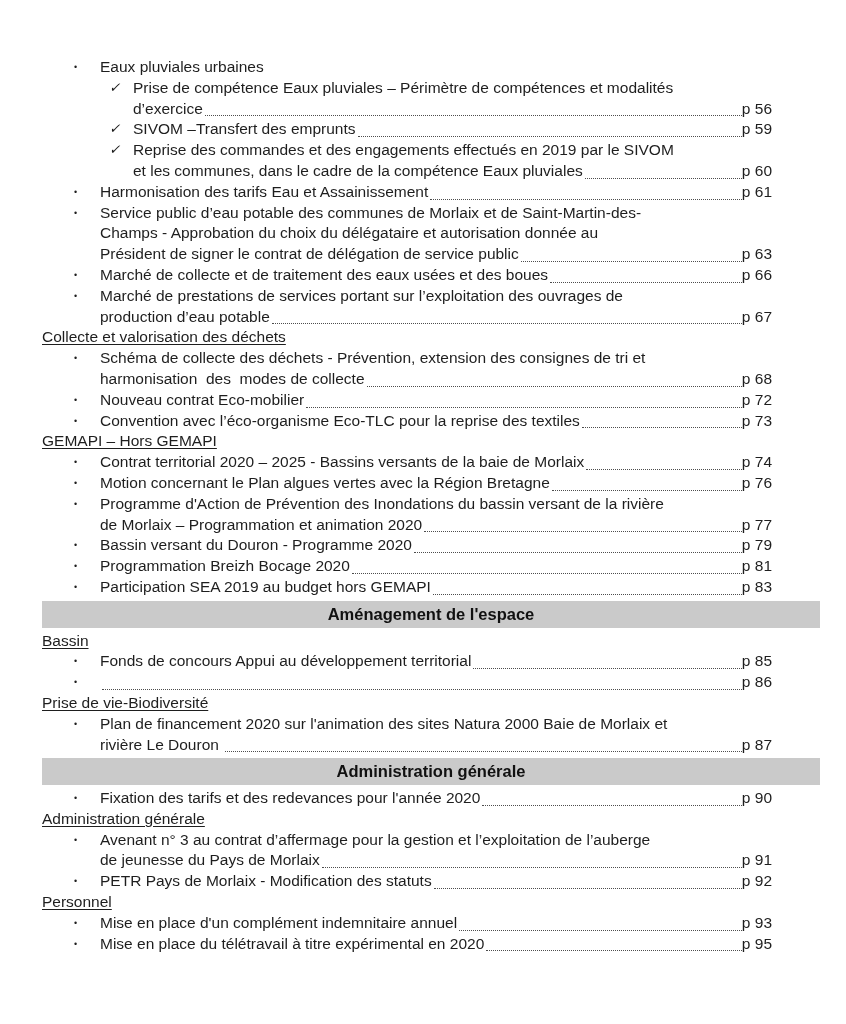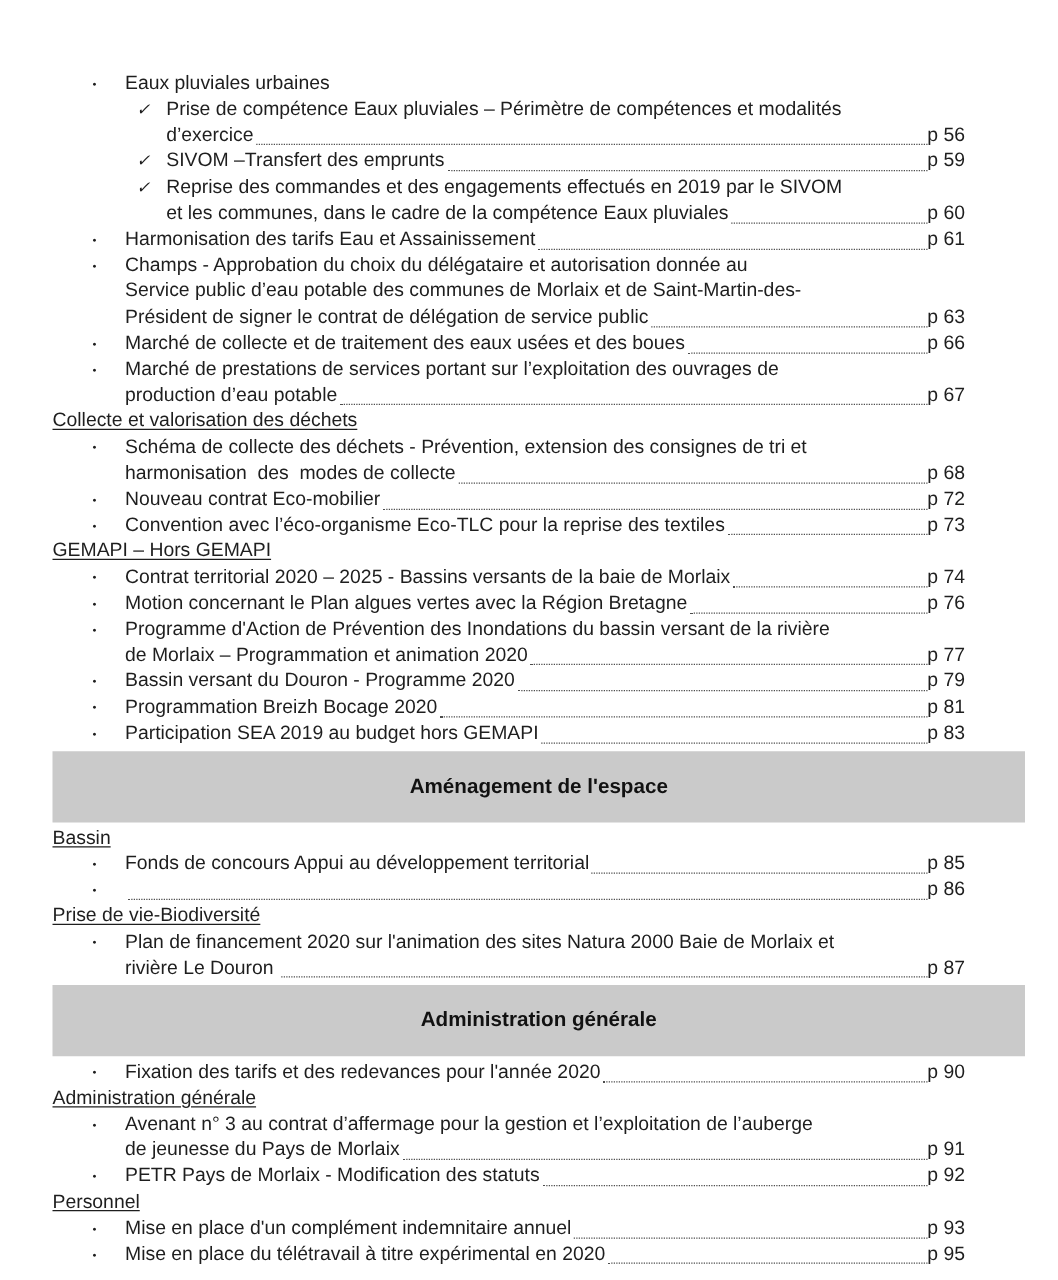--- a/index.html
+++ b/index.html
@@ -37,21 +37,21 @@
   
   .section { text-decoration:underline; text-underline-offset:2px; }
 
   
   .banner {
     width:778px;
     background:#cacaca;
     text-align:center;
     font-weight:bold;
     font-size:16.5px;
-    padding:18px 0;
+    padding:3px 0;
     margin:3px 0;
     color:#111111;
   }
 </style>
 </head>
 <body>
 
 <div class="page">
   <div class="toc">
       <div class="item item1">
@@ -82,22 +82,22 @@
       </div>
       <div class="item item1">
         <span class="marker">•</span>
         <div class="content">
           <div class="lastline"><span class="text">Harmonisation des tarifs Eau et Assainissement</span><span class="leader"></span><span class="pagenum">p 61</span></div>
         </div>
       </div>
       <div class="item item1">
         <span class="marker">•</span>
         <div class="content">
+          <div class="line">Service public d’eau potable des communes de Morlaix et de Saint-Martin-des-</div>
           <div class="line">Champs - Approbation du choix du délégataire et autorisation donnée au</div>
-          <div class="line">Service public d’eau potable des communes de Morlaix et de Saint-Martin-des-</div>
           <div class="lastline"><span class="text">Président de signer le contrat de délégation de service public</span><span class="leader"></span><span class="pagenum">p 63</span></div>
         </div>
       </div>
       <div class="item item1">
         <span class="marker">•</span>
         <div class="content">
           <div class="lastline"><span class="text">Marché de collecte et de traitement des eaux usées et des boues</span><span class="leader"></span><span class="pagenum">p 66</span></div>
         </div>
       </div>
       <div class="item item1">

